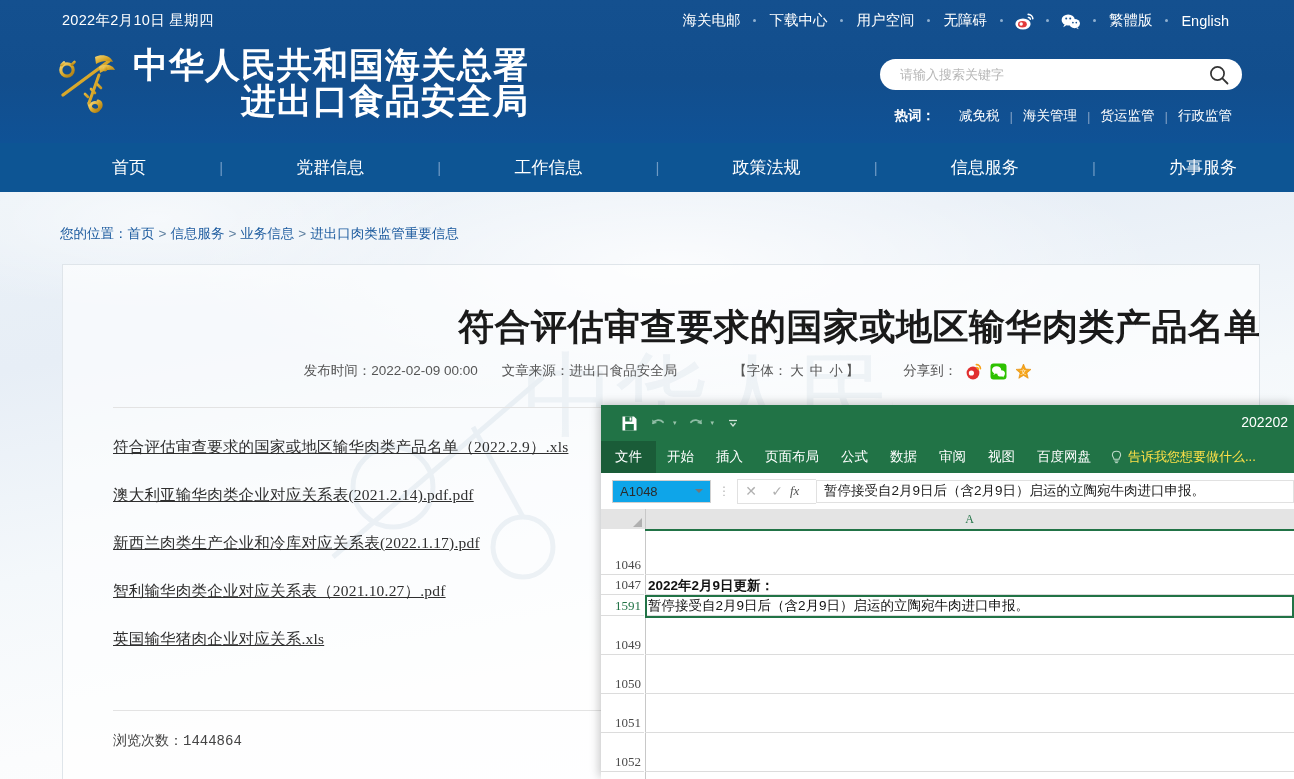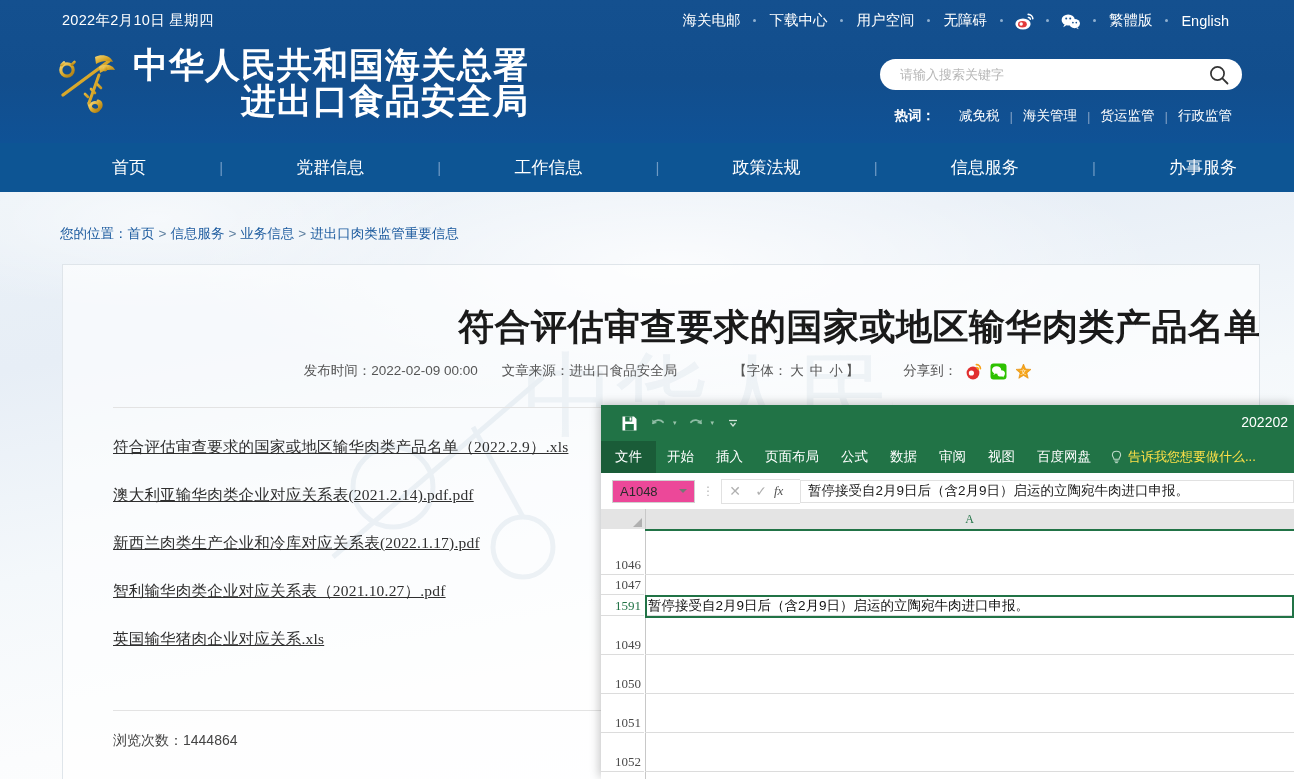--- a/index.html
+++ b/index.html
@@ -256,20 +256,21 @@
     left: 50px; top: 445px;
     width: 1098px; height: 1px;
     background: #e3e3e3;
   }
   .views-row {
     position: absolute;
     left: 50px; top: 467px;
     font-size: 14px;
     color: #444;
     white-space: nowrap;
+    font-family: Liberation Mono, monospace;
   }
 
   
   .excel-win {
     position: absolute;
     left: 601px; top: 405px;
     width: 693px; height: 374px;
     background: #ffffff;
     box-shadow: -2px -2px 9px rgba(0,0,0,.22);
     overflow: hidden;
@@ -345,23 +346,23 @@
     position: absolute;
     left: 0; top: 68px;
     width: 693px; height: 36px;
     background: #ffffff;
     border-bottom: 1px solid #d4d4d4;
     display: flex;
     align-items: center;
   }
   .name-box {
     margin-left: 11px;
-    width: 83px; height: 23px;
+    width: 99px; height: 23px;
     border: 1px solid #d0d0d0;
-    background: #ec4899;
+    background: #0ea5e9;
     display: flex;
     align-items: center;
     font-size: 13px;
     color: #333;
     box-sizing: border-box;
   }
   .name-box .nb-val { padding-left: 7px; color: #2b2b2b; }
   .name-box .nb-caret {
     margin-left: auto;
     margin-right: 7px;
@@ -804,20 +805,23 @@
       <div class="xrh" style="top:46px;  height:20px;">1047</div>
       <div class="xrh sel" style="top:66px;height:21px;">1591</div>
       <div class="xrh" style="top:87px;  height:39px;">1049</div>
       <div class="xrh" style="top:126px; height:39px;">1050</div>
       <div class="xrh" style="top:165px; height:39px;">1051</div>
       <div class="xrh" style="top:204px; height:39px;">1052</div>
     </div>
 
     <div class="grid-rows">
       <div class="xrow" style="top:0px;  height:46px;"></div>
+      <div class="xrow" style="top:46px; height:20px;">
+        <span class="xcell-text bold" style="top:2px;">2022年2月9日更新：</span>
+      </div>
       <div class="xrow" style="top:66px; height:21px;">
         <span class="xcell-text" style="top:2px;">暂停接受自2月9日后（含2月9日）启运的立陶宛牛肉进口申报。</span>
       </div>
       <div class="xrow" style="top:87px; height:39px;"></div>
       <div class="xrow" style="top:126px;height:39px;"></div>
       <div class="xrow" style="top:165px;height:39px;"></div>
       <div class="xrow" style="top:204px;height:39px;"></div>
     </div>
 
     <div class="sel-top-line" style="top:20px;"></div>

